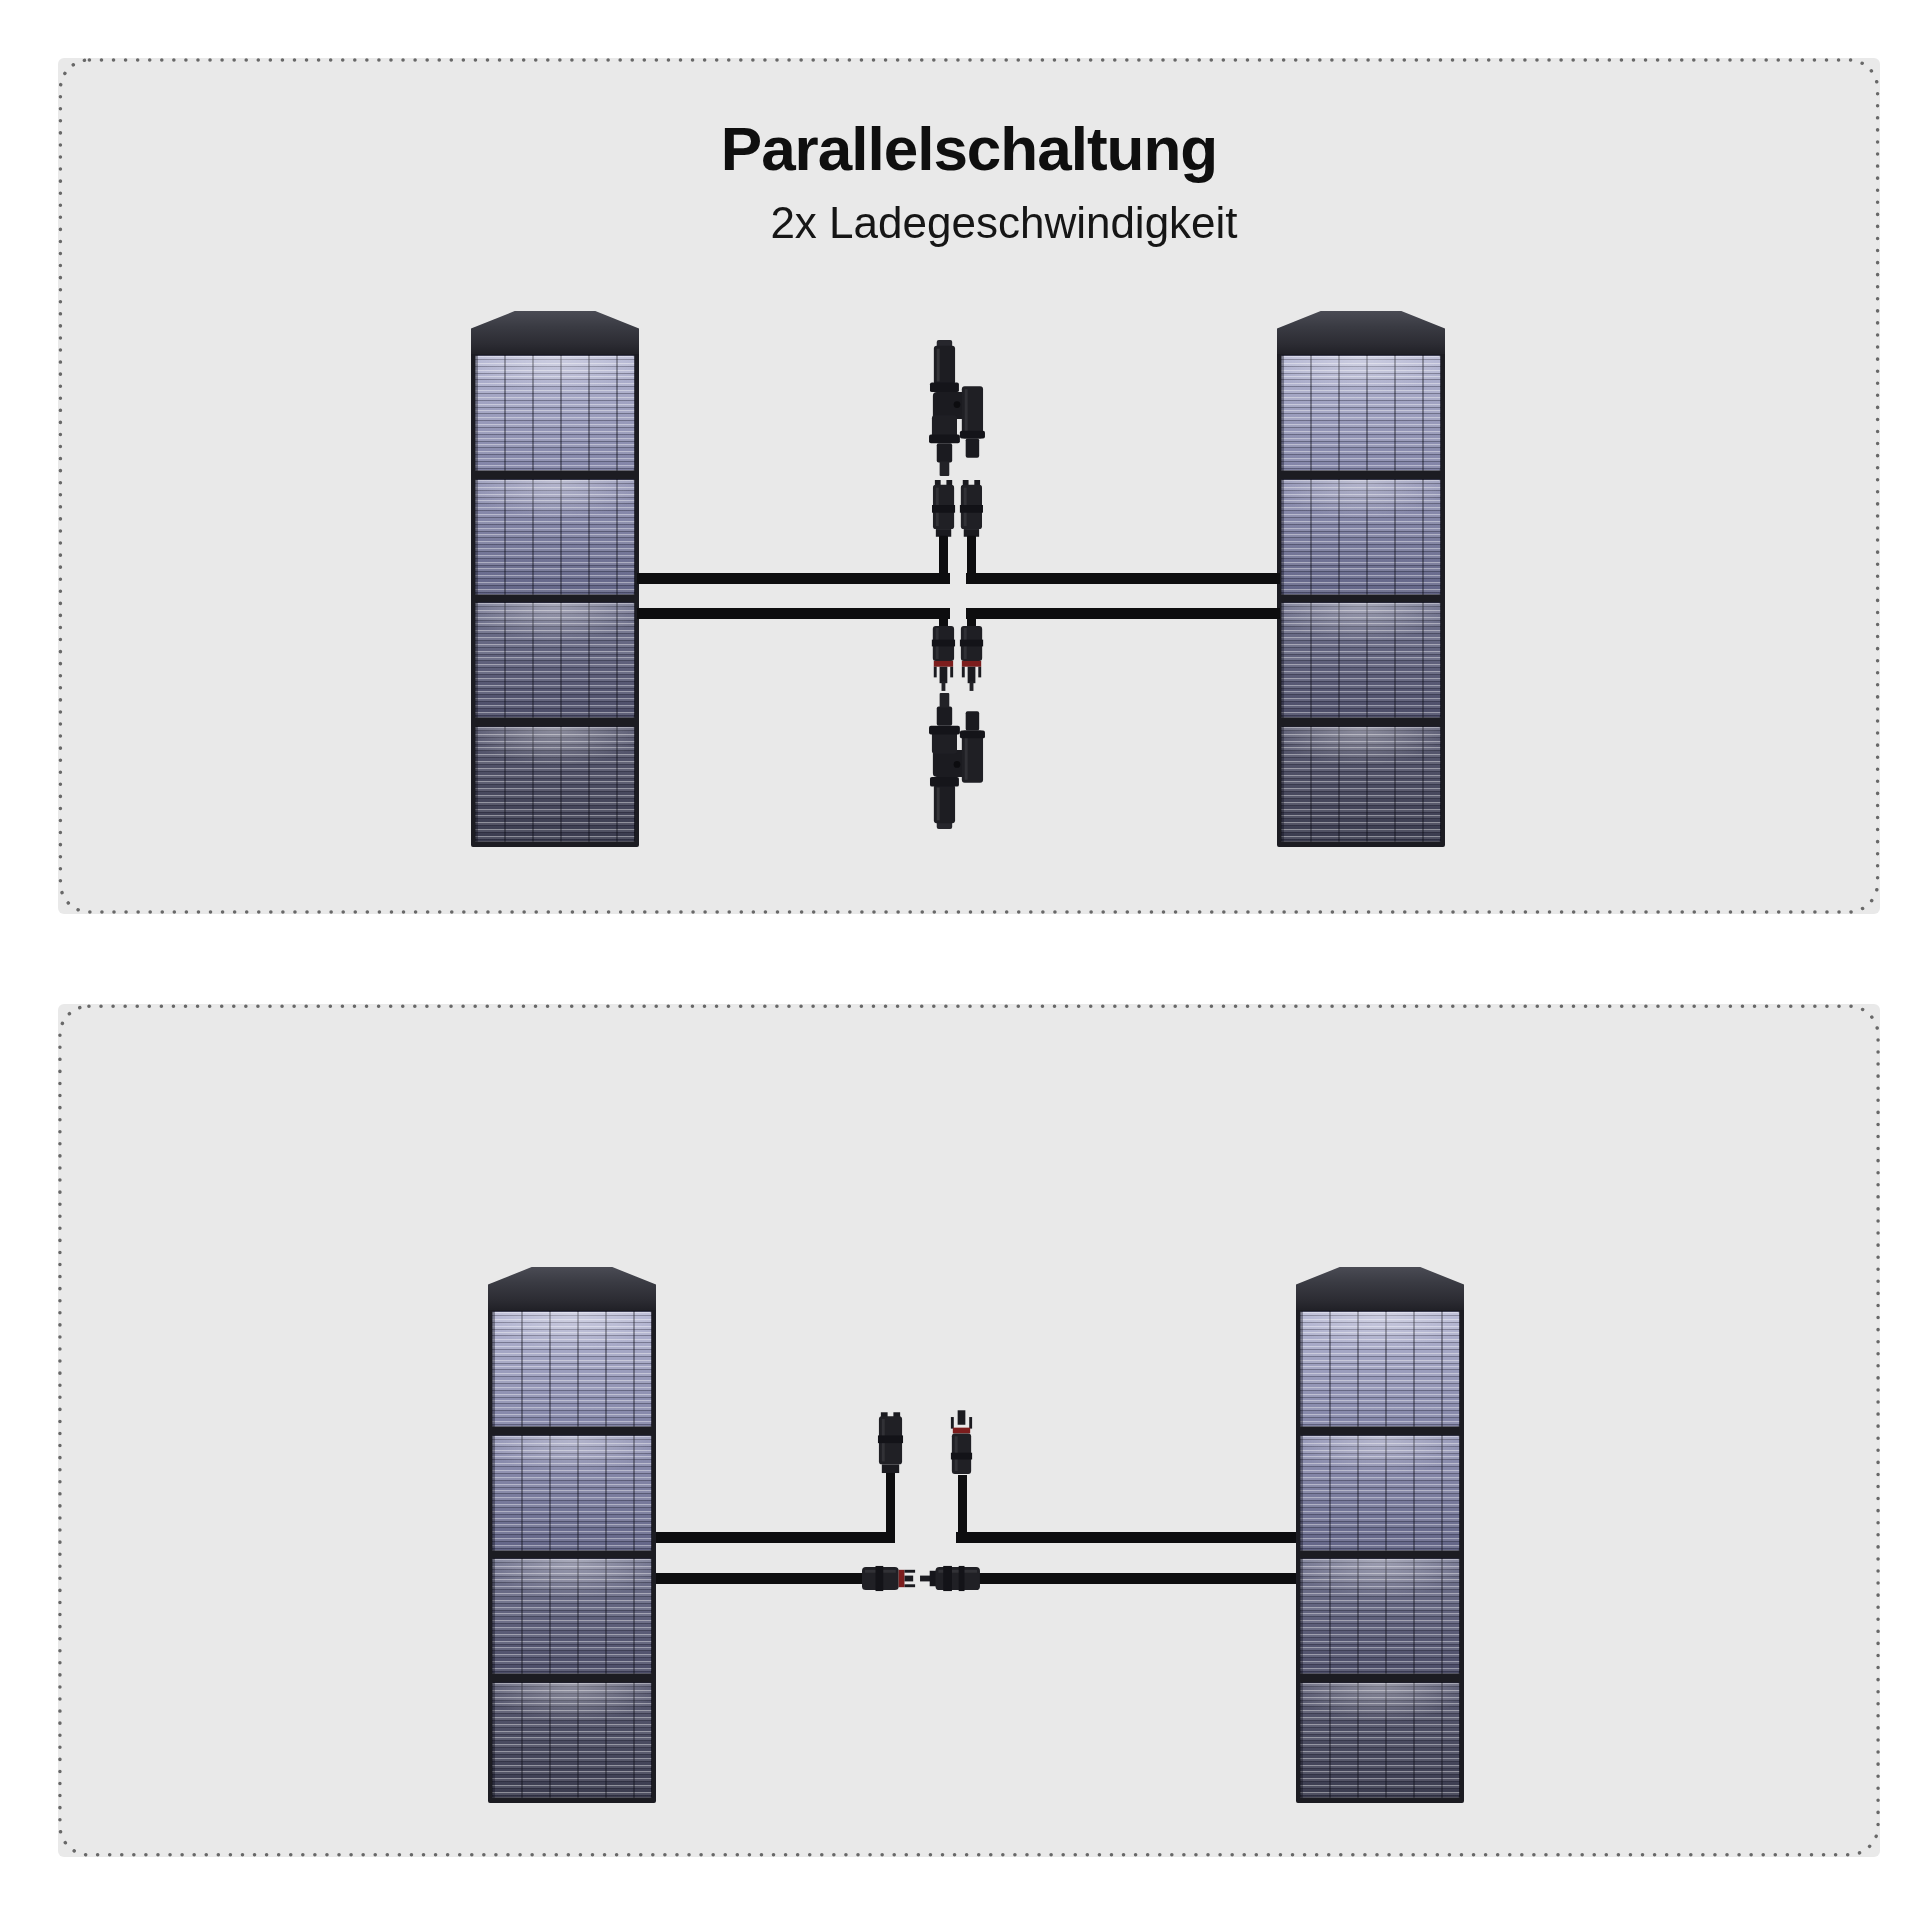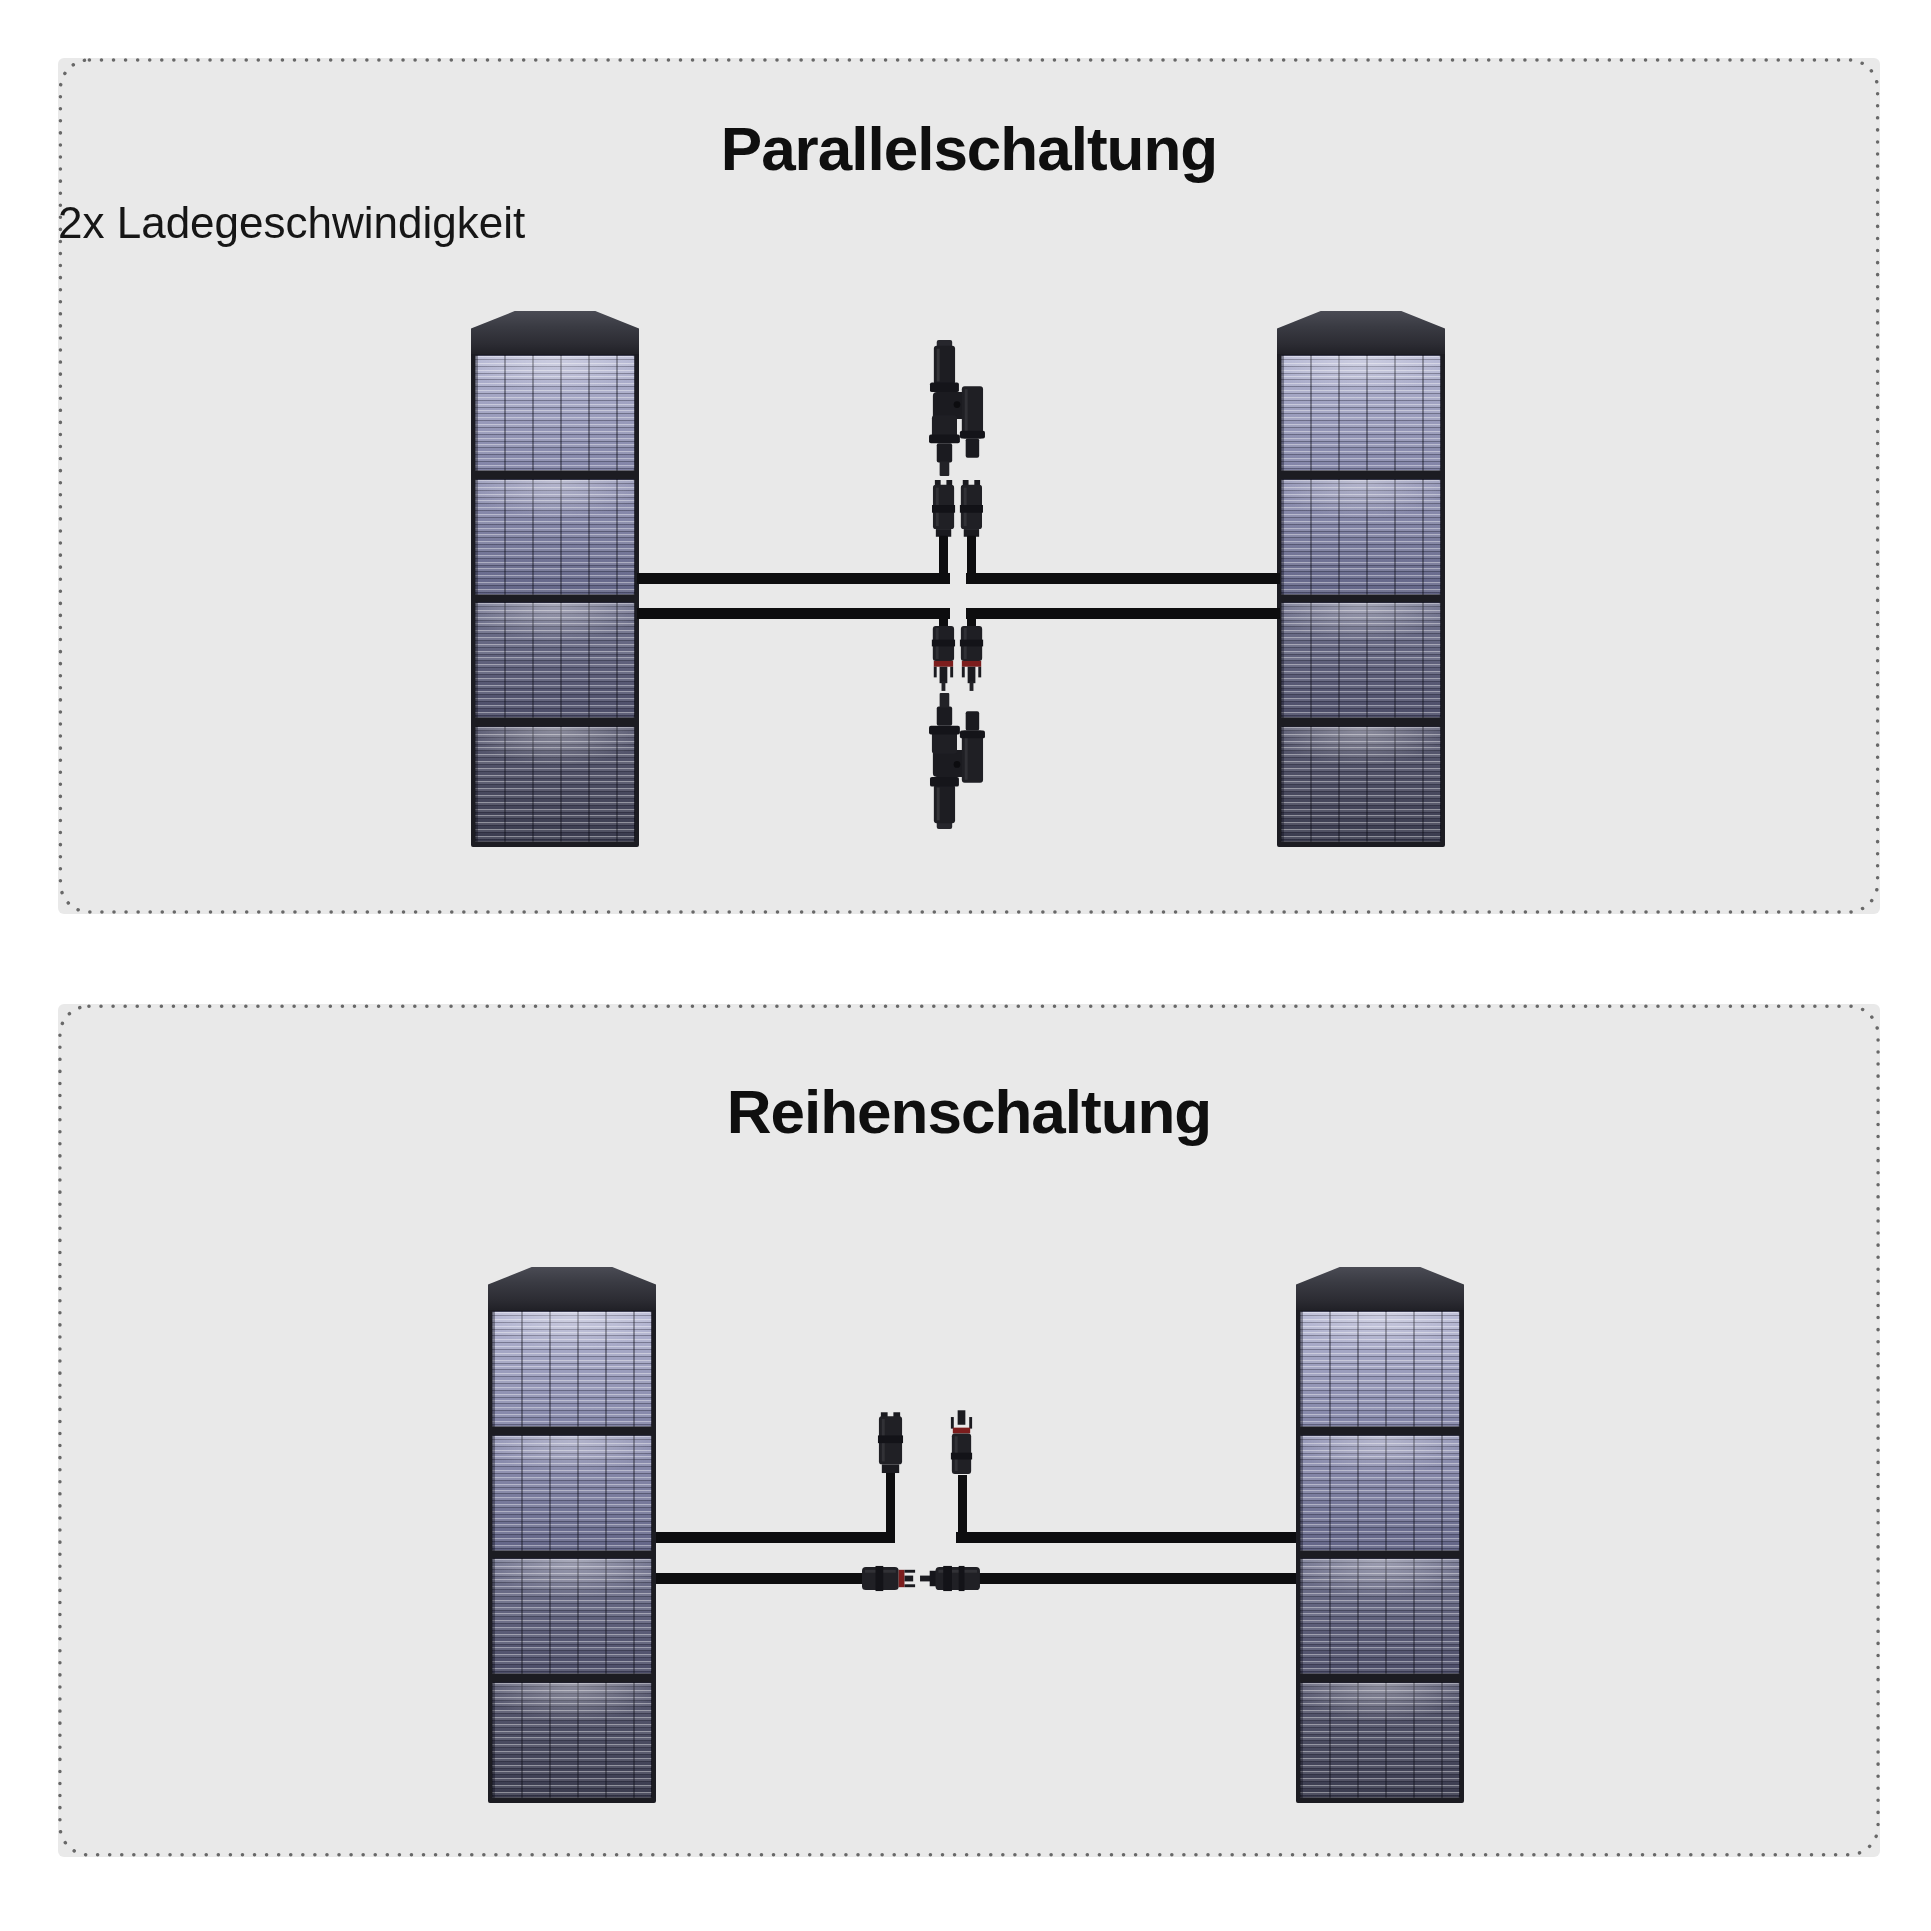--- a/index.html
+++ b/index.html
@@ -4,22 +4,22 @@
 <style>
   html,body{margin:0;padding:0;background:#ffffff;}
   #stage{position:relative;width:1931px;height:1931px;background:#ffffff;overflow:hidden;
          font-family:"Liberation Sans", sans-serif;}
   .card{position:absolute;left:58px;width:1822px;background:#e9e9e9;border-radius:6px;}
   #card-parallel{top:58px;height:856px;}
   #card-series{top:1004px;height:853px;}
   .card-border{position:absolute;left:0;top:0;pointer-events:none;}
   .card-title{position:absolute;left:0;width:100%;margin:0;text-align:center;
               font-size:62px;line-height:1;font-weight:700;letter-spacing:-1px;color:#0f0f0f;}
-  .card-subtitle{position:absolute;left:0;width:100%;margin:0;
-              font-size:44px;line-height:1.1;font-weight:400;color:#161616;}
+  .card-subtitle{position:absolute;left:0;width:100%;margin:0;text-align:center;
+              font-size:44px;line-height:1.1;font-weight:400;color:#161616;padding-left:35px;}
   #card-parallel .card-title{top:60px;}
   #card-parallel .card-subtitle{top:141px;}
   #card-series .card-title{top:77px;}
   #card-series .card-subtitle{top:156px;}
 
   
   .panel{position:absolute;width:168px;height:537px;}
   .panel-cap{position:absolute;left:0;top:0;width:100%;height:44px;
      background:linear-gradient(180deg,#4a4b54 0%,#3a3b43 35%,#2c2c33 75%,#202026 100%);
      clip-path:polygon(26% 0,74% 0,100% 40%,100% 100%,0 100%,0 40%);}
@@ -164,21 +164,20 @@
       <rect x="13" y="126" width="10" height="15" rx="1" fill="#222227"></rect>
       <circle cx="31" cy="67" r="3.5" fill="#0c0c0f"></circle>
     </svg>
   </section>
 
   <section class="card" id="card-series">
     <svg class="card-border" width="1822" height="853" viewBox="0 0 1887 883">
       <rect x="2" y="2" width="1883" height="879" rx="30" fill="none" stroke="#686868" stroke-width="3.6" stroke-dasharray="0.1 12.4" stroke-linecap="round"></rect>
     </svg>
 
-    <h2 class="card-title">Reihenschaltung</h2>
 
     <div class="panel" style="left:430px;top:263px;">
       <div class="panel-cap"></div>
       <div class="panel-body">
         <div class="seg seg1"></div>
         <div class="seg seg2"></div>
         <div class="seg seg3"></div>
         <div class="seg seg4"></div>
       </div>
     </div>

